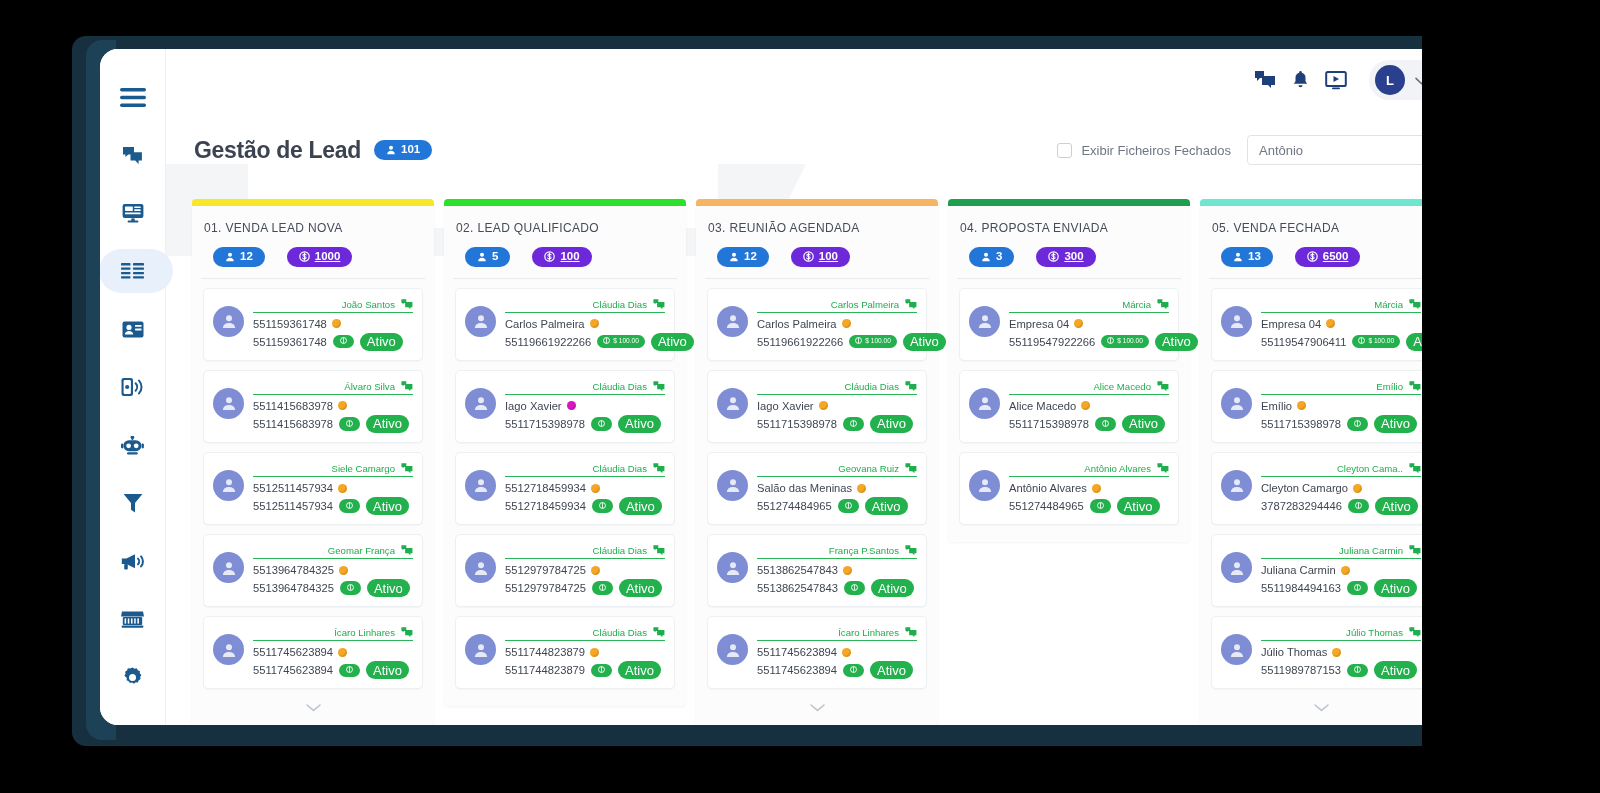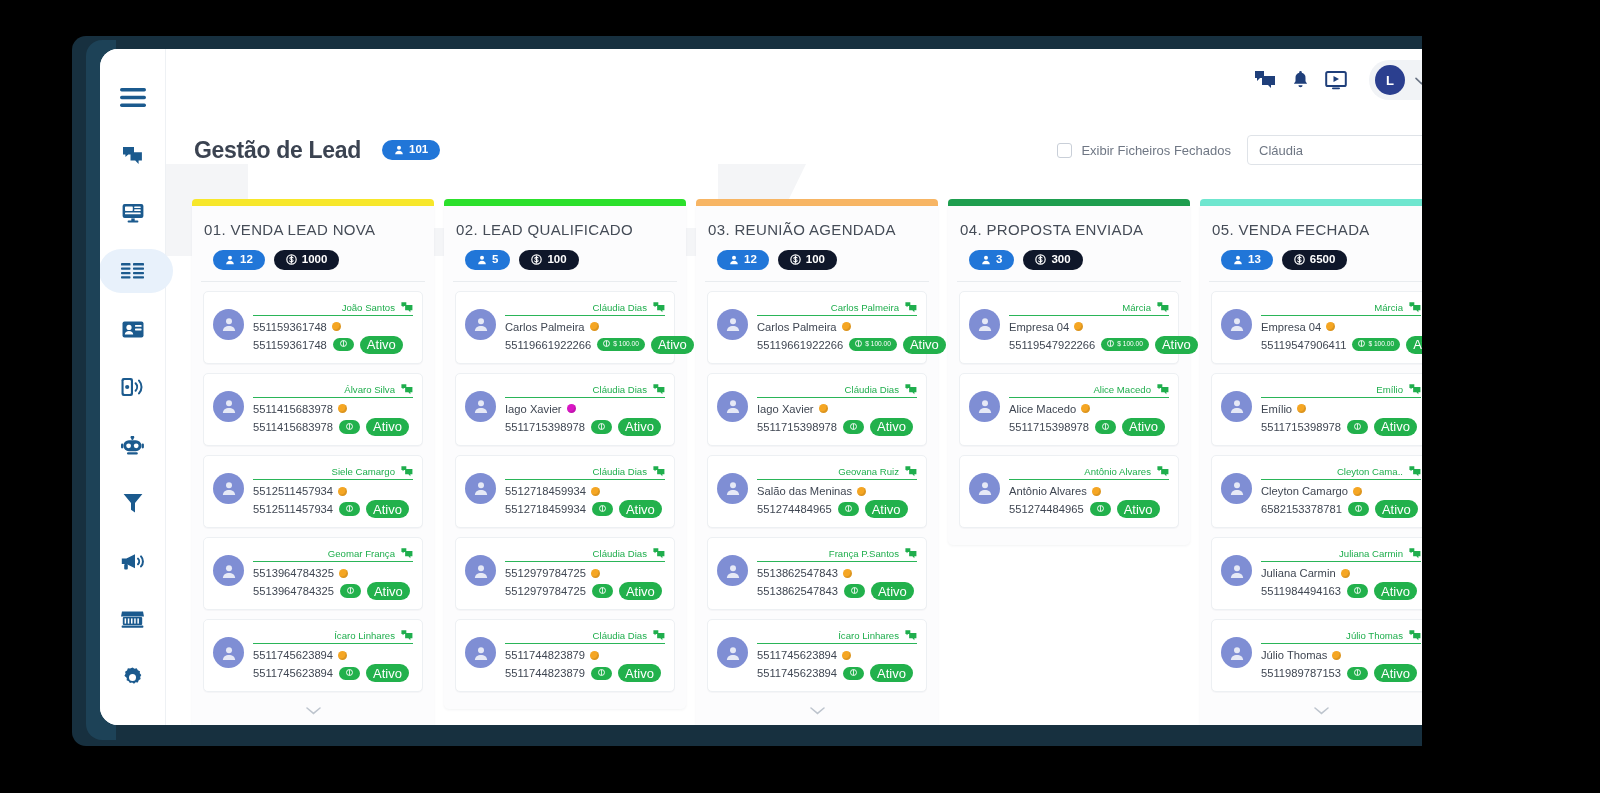--- a/index.html
+++ b/index.html
@@ -94,31 +94,31 @@
     background: #2b3f8f; color: #fff; font-size: 13px;
     display: flex; align-items: center; justify-content: center; font-weight: 600;
   }
   .chev { color: #6a7484; font-size: 13px; }
 
   .headrow {
     position: relative; z-index: 3;
     display: flex; align-items: center; justify-content: space-between;
     padding: 12px 28px 0 28px; height: 66px;
   }
-  .page-title-wrap { display: flex; align-items: center; gap: 12px; }
+  .page-title-wrap { display: flex; align-items: center; gap: 4px; }
   .page-title {
     font-size: 23px; font-weight: 700; color: #3b4351; letter-spacing: -0.3px;
   }
   .pill {
     display: inline-flex; align-items: center; gap: 5px;
     border-radius: 14px; color: #fff; font-size: 11.5px; font-weight: 600;
     padding: 4px 12px; line-height: 1;
   }
   .pill.blue { background: #2176d8; margin-left: 9px; }
-  .pill.green { background: #0f172a; }
+  .pill.green { background: #6d28d9; text-decoration: underline; }
   .pill svg { display:block; }
 
   .filters { display: flex; align-items: center; gap: 16px; }
   .checkrow { display: flex; align-items: center; gap: 9px; cursor: pointer; padding-left: 18px; }
   .chkbox {
     width: 15px; height: 15px; border: 1.5px solid #c9cfd8; border-radius: 3px;
     background: #fff;
   }
   .chk-label { font-size: 13px; color: #6f7784; }
   .select {
@@ -136,24 +136,24 @@
   }
   .col { width: 242px; flex: 0 0 242px; }
   .col-top { height: 7px; border-radius: 4px 4px 0 0; }
   .col-body {
     background: #fcfcfd; border-radius: 0 0 5px 5px;
     padding: 13px 11px 8px 11px;
     min-height: 160px;
     box-shadow: 0 1px 3px rgba(20,30,50,0.055);
   }
   .col-name {
-    font-size: 15px; color: #454c57; letter-spacing: .35px;
+    font-size: 12px; color: #454c57; letter-spacing: .35px;
     font-weight: 500; margin: 2px 0 12px 1px;
   }
-  .col-stats { display: flex; gap: 9px; margin-bottom: 11px; padding-left: 1px; }
+  .col-stats { display: flex; gap: 22px; margin-bottom: 11px; padding-left: 1px; }
   .col-sep { height: 1px; background: #e9ecef; margin: 0 -2px 9px -2px; }
 
   
   .card {
     background: #fff; border: 1px solid #edf0f3; border-radius: 5px;
     padding: 8px 9px 9px 9px; margin-bottom: 9px;
     display: flex; gap: 9px; position: relative;
     box-shadow: 0 1px 1px rgba(20,30,50,0.03);
     cursor: pointer;
   }
@@ -371,21 +371,21 @@
             </svg>
             <span>101</span>
           </span>
         </div>
         <div class="filters">
           <label class="checkrow">
             <span class="chkbox"></span>
             <span class="chk-label">Exibir Ficheiros Fechados</span>
           </label>
           <div class="select">
-            <span>Cláudia</span>
+            <span>Antônio</span>
 
           </div>
         </div>
       </div>
 
       <div class="board" id="board">
           <div class="col">
             <div class="col-top" style="background: rgb(247, 231, 43);"></div>
             <div class="col-body">
               <div class="col-name">01. VENDA LEAD NOVA</div>
@@ -1228,21 +1228,21 @@
                         <path d="M4.8 3.6h8.6v6.2h-2.4v2.4l-2.4-2.4H4.8z"></path>
                       </svg>
                     </span>
                   </div>
                   <div class="c-rule"></div>
                   <div class="c-nameline">
                     <span class="c-name">Cleyton Camargo</span>
                     <span class="emoji orange"></span>
                   </div>
                   <div class="c-botline">
-                    <span class="c-phone">6582153378781</span>
+                    <span class="c-phone">3787283294446</span>
                     <span class="tag money plain">
                       <span><svg width="7" height="7" viewBox="0 0 12 12" fill="none">
                           <circle cx="6" cy="6" r="5.1" stroke="#fff" stroke-width="1.6"></circle>
                           <path d="M6 2.2v7.6" stroke="#fff" stroke-width="1.4" stroke-linecap="round"></path>
                         </svg></span>
                     </span>
                     <span class="tag">Ativo</span>
                   </div>
                 </div>
               </div>

